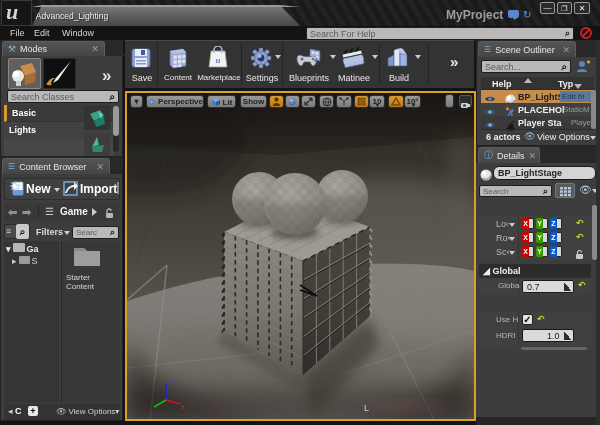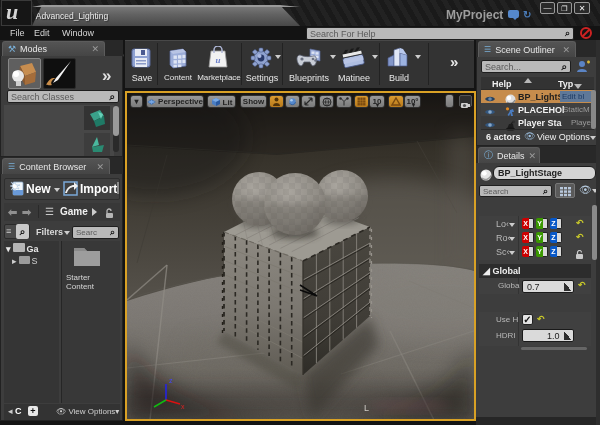--- a/index.html
+++ b/index.html
@@ -81,20 +81,22 @@
   <svg width="31" height="29" viewBox="0 0 31 29">
     <path d="M27 2 L12 19 L9 24 L14 21 Z" fill="#f5f5f5"></path>
     <path d="M12 19 C8 20 6 24 8 26 C4 27 3 25 2 26 C4 22 7 19 9 19 Z" fill="#c98d4a"></path>
   </svg>
 </div>
 <div class="ab" style="left:102px;top:66px;color:#e0e0e0;font-size:17px;font-weight:bold;">»</div>
 
 <div class="ab searchbox" style="left:7px;top:90px;width:112px;height:13px;">Search Classes<span class="mag" style="font-size:10px;">⌕</span></div>
 
 <div class="ab" style="left:4px;top:105px;width:110px;height:51px;background:#474747;overflow:hidden;">
+  <div style="height:17px;background:#3a3a3a;border-bottom:1px solid #333;color:#fff;font-size:9px;font-weight:bold;line-height:17px;padding-left:5px;border-left:3px solid #d79b33;">Basic</div>
+  <div style="height:17px;background:#424242;color:#fff;font-size:9px;font-weight:bold;line-height:17px;padding-left:5px;">Lights</div>
 </div>
 <div class="ab" style="left:84px;top:106px;width:26px;height:24px;background:#333;">
   <svg width="26" height="24" viewBox="0 0 26 24">
     <path d="M6 8 L16 4 L20 10 L10 15 Z" fill="#3aa08a"></path>
     <path d="M10 15 L20 10 L21 18 L12 21 Z" fill="#1f7a66"></path>
     <path d="M14 6 L19 8 L17 13" fill="#66d0b8"></path>
   </svg>
 </div>
 <div class="ab" style="left:84px;top:133px;width:26px;height:23px;background:#3d3d3d;">
   <svg width="26" height="23" viewBox="0 0 26 23">

